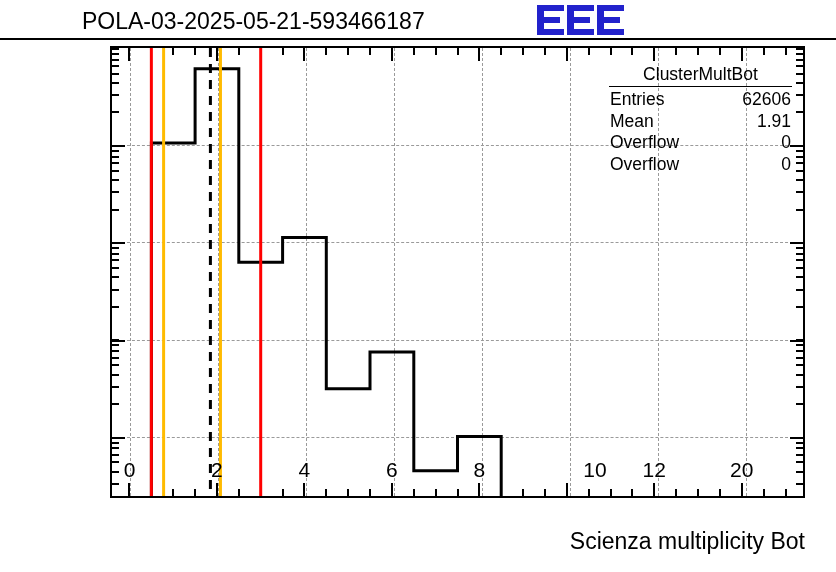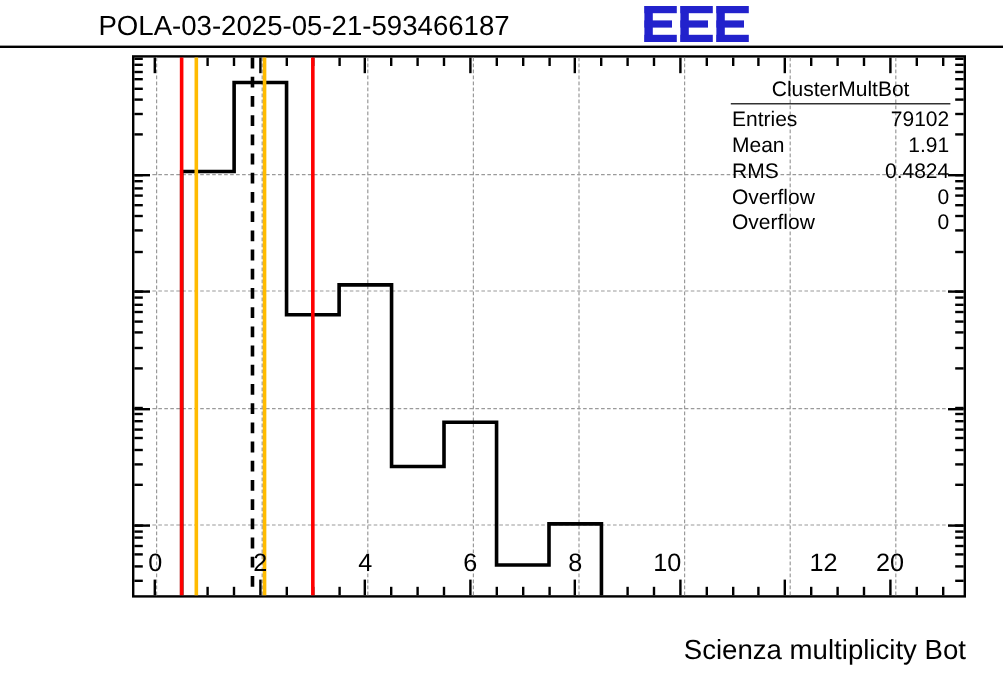--- a/index.html
+++ b/index.html
@@ -293,41 +293,37 @@
         </g>
     </svg>
   </div>
 
   <div id="xlabels">
       <div class="xlab" style="left: 129.494px;">0</div>
       <div class="xlab" style="left: 216.962px;">2</div>
       <div class="xlab" style="left: 304.43px;">4</div>
       <div class="xlab" style="left: 391.899px;">6</div>
       <div class="xlab" style="left: 479.367px;">8</div>
-      <div class="xlab" style="left: 556px; text-align: right;">10</div>
-      <div class="xlab" style="left: 654.304px; margin-left: 32px;">12</div>
+      <div class="xlab" style="left: 595px; text-align: right;">10</div>
+      <div class="xlab" style="left: 654.304px;">12</div>
       <div class="xlab" style="left: 741.772px;">20</div>
     </div>
 
   <div id="xaxis-title">Scienza multiplicity Bot</div>
 
   <div id="stats">
     <div id="stats-title">ClusterMultBot</div>
     <div id="stats-rows">
         <div class="stat-row">
           <span class="stat-key">Entries</span>
-          <span class="stat-val">79102</span>
+          <span class="stat-val">62606</span>
         </div>
         <div class="stat-row">
           <span class="stat-key">Mean</span>
           <span class="stat-val">1.91</span>
-        </div>
-        <div class="stat-row">
-          <span class="stat-key">RMS</span>
-          <span class="stat-val">0.4824</span>
         </div>
         <div class="stat-row">
           <span class="stat-key">Overflow</span>
           <span class="stat-val">0</span>
         </div>
         <div class="stat-row">
           <span class="stat-key">Overflow</span>
           <span class="stat-val">0</span>
         </div>
       </div>

